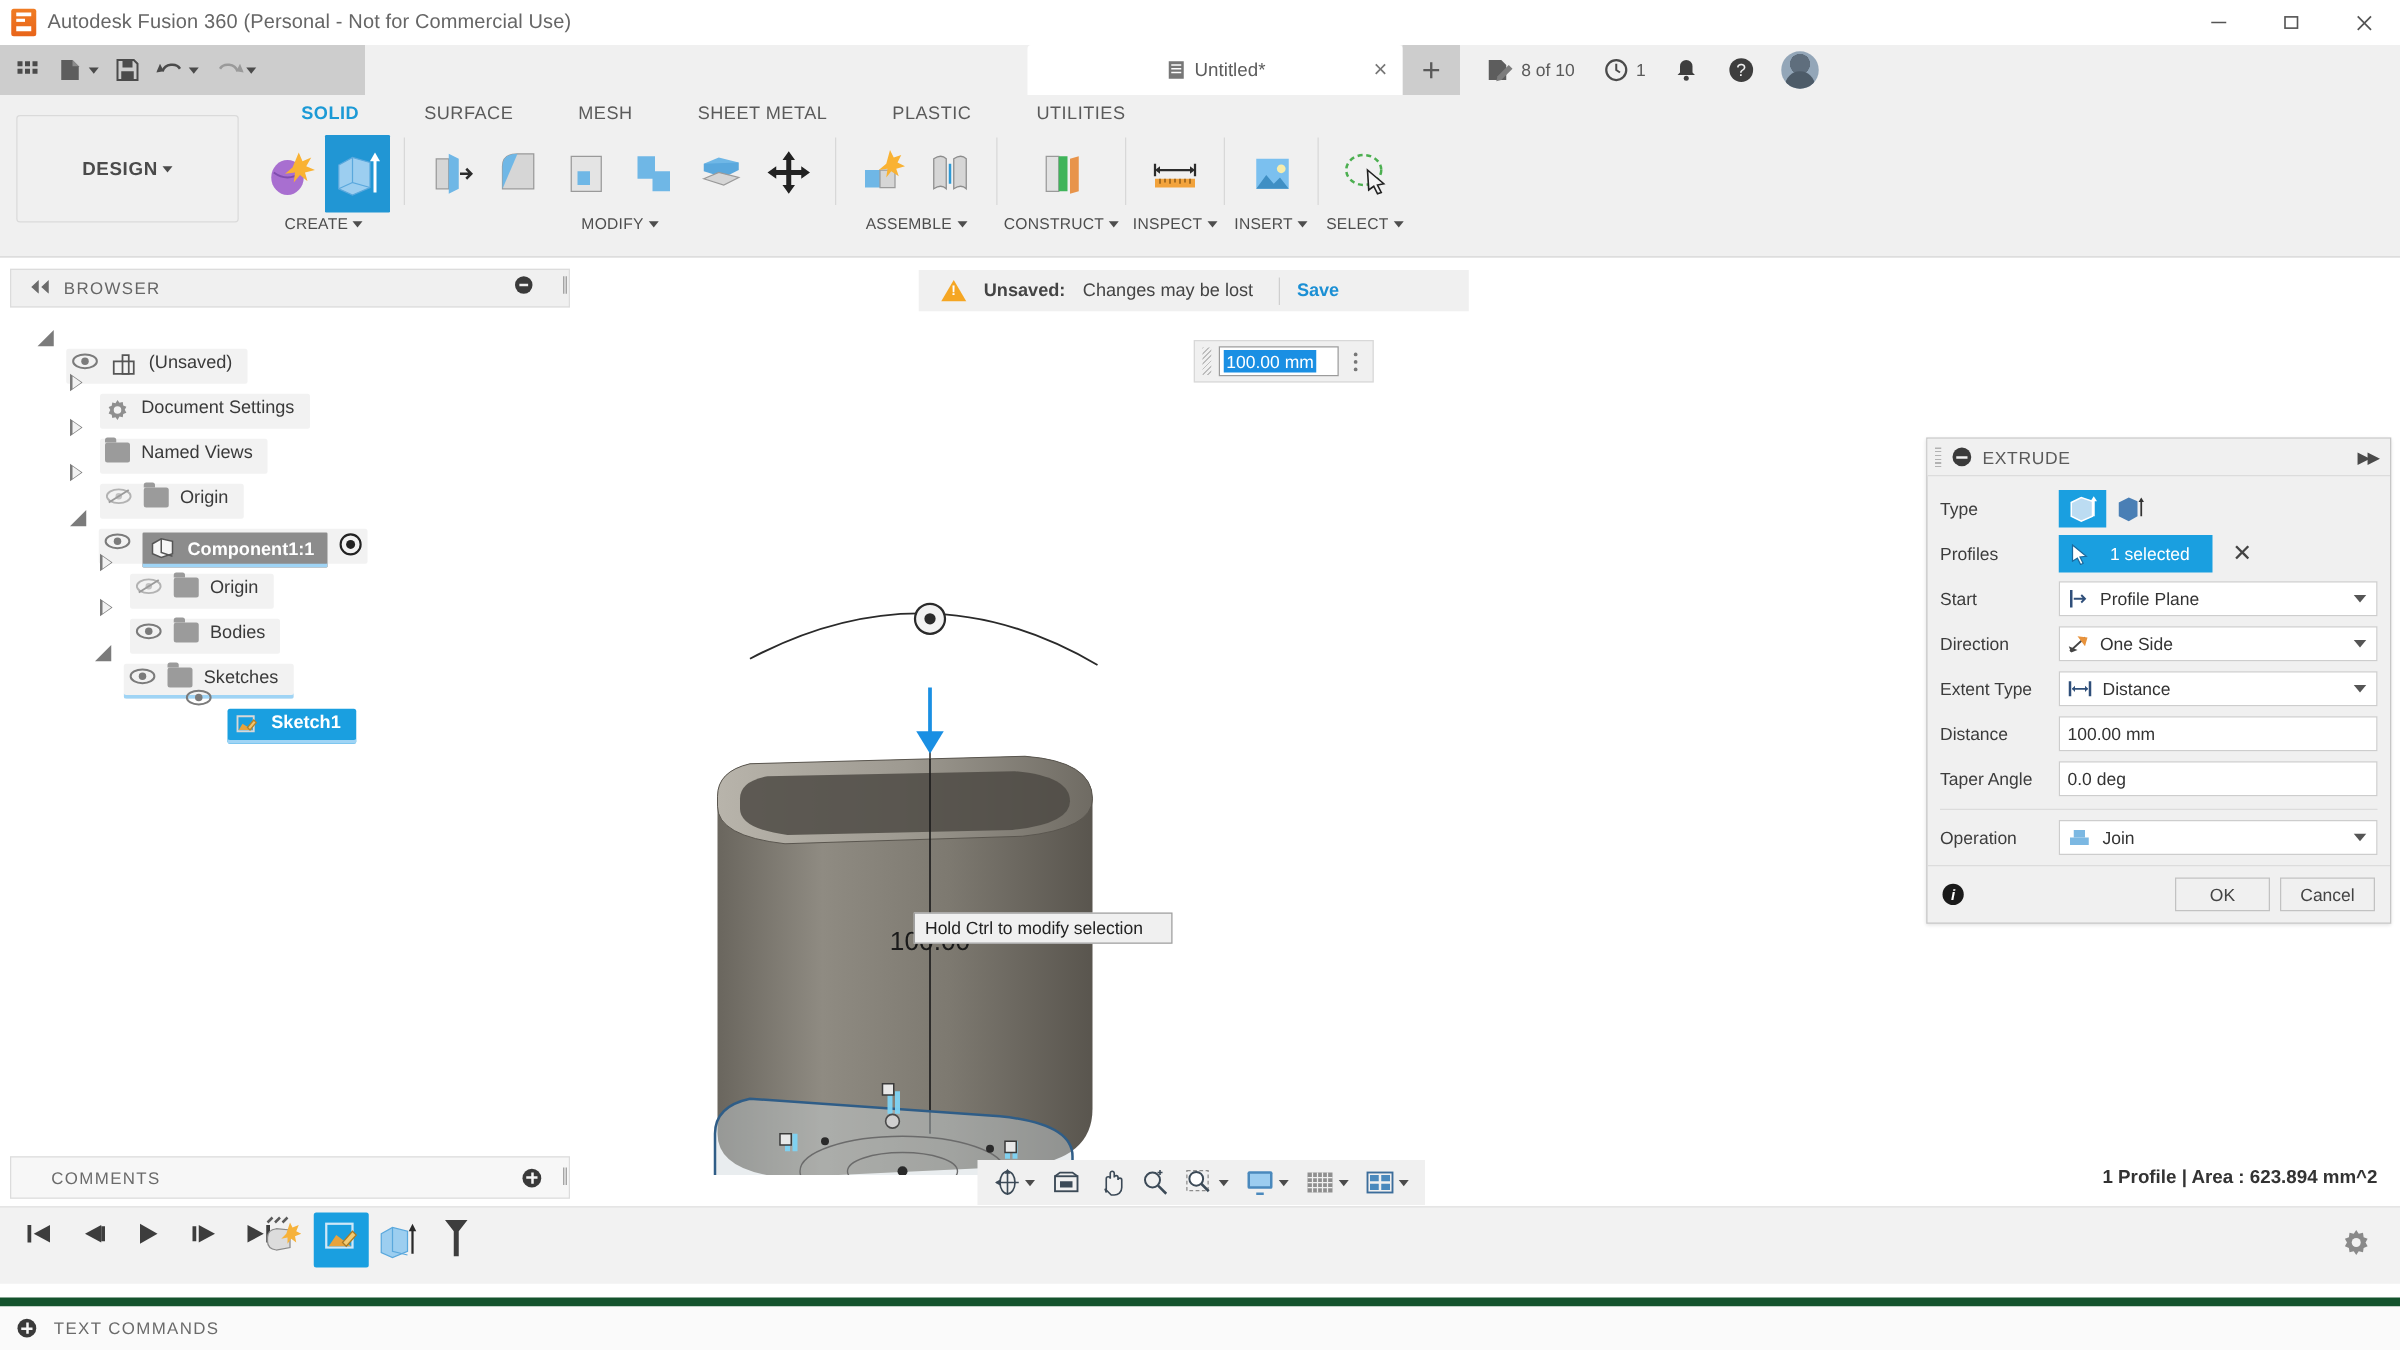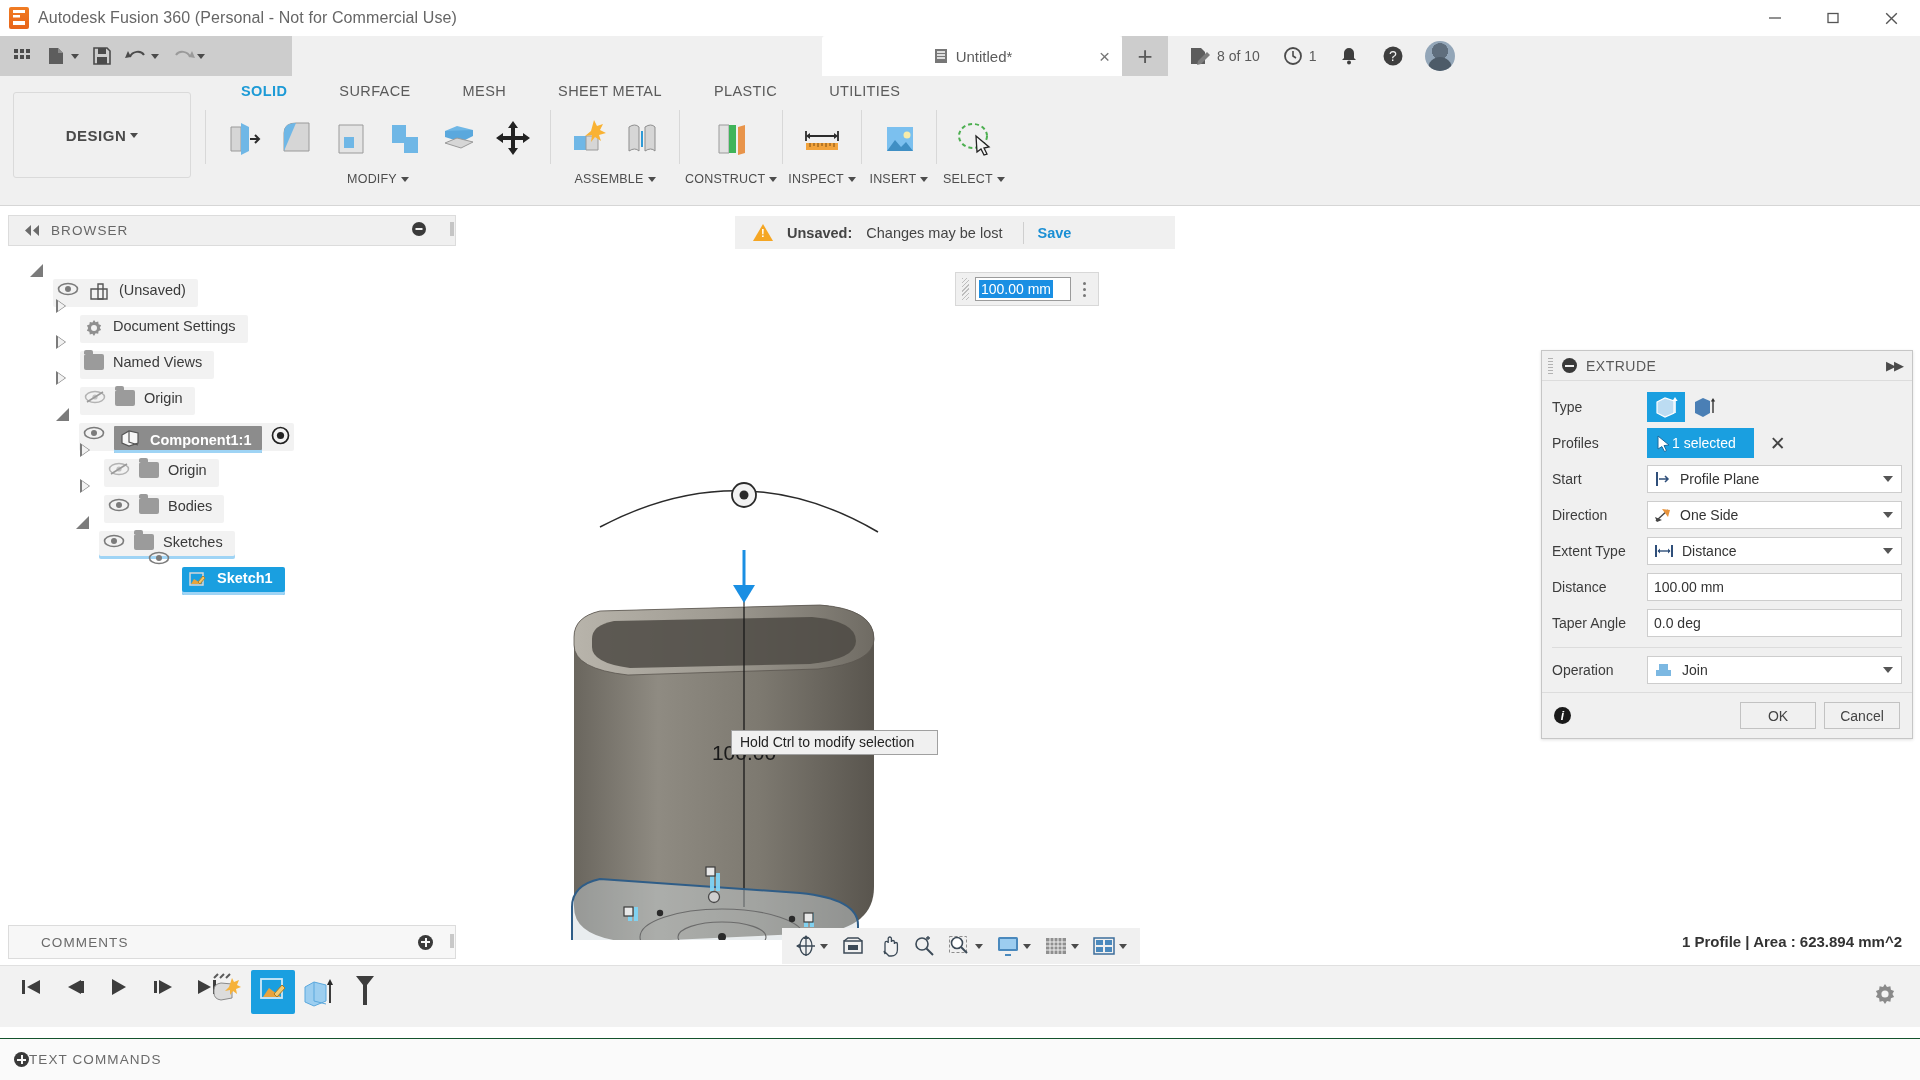--- a/index.html
+++ b/index.html
@@ -179,21 +179,21 @@
   .tl-controls { position: absolute; left: 10px; top: 8px; display: flex; align-items: center; gap: 18px; padding-left: 8px; }
   .tlbtn { width: 26px; height: 26px; display:flex; align-items:center; justify-content:center; color: #3d3d3d; }
   .tl-features { position: absolute; left: 205px; top: 4px; display: flex; align-items: center; gap: 2px; }
   .feat { width: 44px; height: 44px; display: flex; align-items: center; justify-content: center; }
   .feat.active { background: #1a9fe0; border-radius: 2px; }
   .gear-btn { position: absolute; right: 22px; top: 16px; }
 
   
   .textcmd {
     position: absolute; left: 0; top: 1038px; width: 1920px; height: 42px; background: #fafafa;
-    border-top: 1px solid #14532d; display: flex; align-items: center; padding-left: 14px; gap: 0;
+    border-top: 7px solid #14532d; display: flex; align-items: center; padding-left: 14px; gap: 14px;
     font-size: 13.5px; color: #6a6a6a; letter-spacing: 1.1px;
   }
 
   
   .extrude {
     position: absolute; left: 1541px; top: 350px; width: 372px; background: #f0f0f0;
     border: 1px solid #c6c6c6; box-shadow: 0 1px 3px rgba(0,0,0,.12);
   }
   .ex-head { height: 30px; display: flex; align-items: center; gap: 9px; padding: 0 10px 0 6px; border-bottom: 1px solid #dcdcdc; background: #f0f0f0;}
   .ex-grip { width: 5px; height: 16px; background-image: repeating-linear-gradient(0deg,#b2b2b2 0 1px,transparent 1px 3px); }
@@ -205,21 +205,21 @@
   .exrow { display: flex; align-items: center; height: 36px; }
   .exlabel { width: 95px; font-size: 14px; color: #3c3c3c; }
   .exfield {
     flex: 1; height: 28px; background: #fff; border: 1px solid #cdcdcd; display: flex; align-items: center;
     gap: 8px; padding: 12px 6px; font-size: 14px; color: #333; position: relative;
   }
   .exfield .cd { position: absolute; right: 8px; width: 0; height: 0; border-left: 5px solid transparent; border-right: 5px solid transparent; border-top: 6px solid #555; }
   .type-btn { width: 38px; height: 30px; display: flex; align-items: center; justify-content: center; }
   .type-btn.sel { background: #1a9fe0; }
   .profiles-chip {
-    background: #1a9fe0; color: #fff; height: 30px; display: flex; align-items: center; gap: 0;
+    background: #1a9fe0; color: #fff; height: 30px; display: flex; align-items: center; gap: 16px;
     padding: 0 18px 0 10px; font-size: 14px;
   }
   .x-btn { margin-left: 16px; font-size: 19px; color: #444; line-height: 1; }
   .ex-sep { height: 1px; background: #dcdcdc; margin: 6px 0 4px 0; }
   .ex-foot { border-top: 1px solid #dcdcdc; height: 46px; display: flex; align-items: center; padding: 0 12px; gap: 10px; }
   .info-circ { width: 17px; height: 17px; border-radius: 50%; background: #1a1a1a; color:#fff; font-size: 12px; display:flex; align-items:center; justify-content:center; font-weight:bold; font-style: italic;}
   .ex-btn { height: 27px; min-width: 76px; border: 1px solid #c2c2c2; background: #f0f0f0; font-size: 14px; color: #444; display: flex; align-items: center; justify-content: center; }
   .ex-btns { margin-left: auto; display: flex; gap: 8px; }
 
   
@@ -352,20 +352,44 @@
       <div class="rtab">UTILITIES</div>
     </div>
 
     <div class="design-box">
       <span class="design-label">DESIGN</span>
       <span class="caret-sm"></span>
     </div>
 
     <div class="panels">
 
+      <div class="panel">
+        <div class="panel-icons">
+          <div class="rb">
+            <svg width="46" height="46" viewBox="0 0 46 46">
+              <ellipse cx="21" cy="26" rx="13" ry="14" fill="#a86fd0"></ellipse>
+              <path d="M10 22q11 8 22 0" stroke="#7f4dae" fill="none" stroke-width="1.5"></path>
+              <path d="M30 6l3 7 7-3-4 7 7 3-8 2 2 7-6-5-5 6 1-8-8 1 6-5z" fill="#f9b233"></path>
+            </svg>
+          </div>
+          <div class="rb sel">
+            <svg width="44" height="46" viewBox="0 0 44 46">
+              <path d="M7 16l11-6 14 4v20l-14 6-11-5z" fill="#9ccef0" stroke="#5aa8dd"></path>
+              <path d="M18 10v20l14 4" fill="none" stroke="#5aa8dd"></path>
+              <path d="M18 30l-11 5" fill="none" stroke="#5aa8dd"></path>
+              <path d="M36 38V10" stroke="#fff" stroke-width="2.4"></path>
+                <path d="M36 6l4 7h-8z" fill="#fff"></path>
+            </svg>
+          </div>
+        </div>
+        <div class="panel-label">
+          <span>CREATE</span>
+          <span class="caret-dn"></span>
+        </div>
+      </div>
       <div class="panel-sep"></div>
 
       <div class="panel">
         <div class="panel-icons">
           <div class="rb">
             <svg width="42" height="44" viewBox="0 0 42 44">
                 <path d="M9 10h10v24H9z" fill="#d6d6d6" stroke="#9a9a9a"></path>
                 <path d="M19 6l8 4v24l-8 4z" fill="#6fb7e6"></path>
                 <path d="M28 22h8m-3-4l4 4-4 4" stroke="#2c2c2c" fill="none" stroke-width="2"></path>
               </svg>

